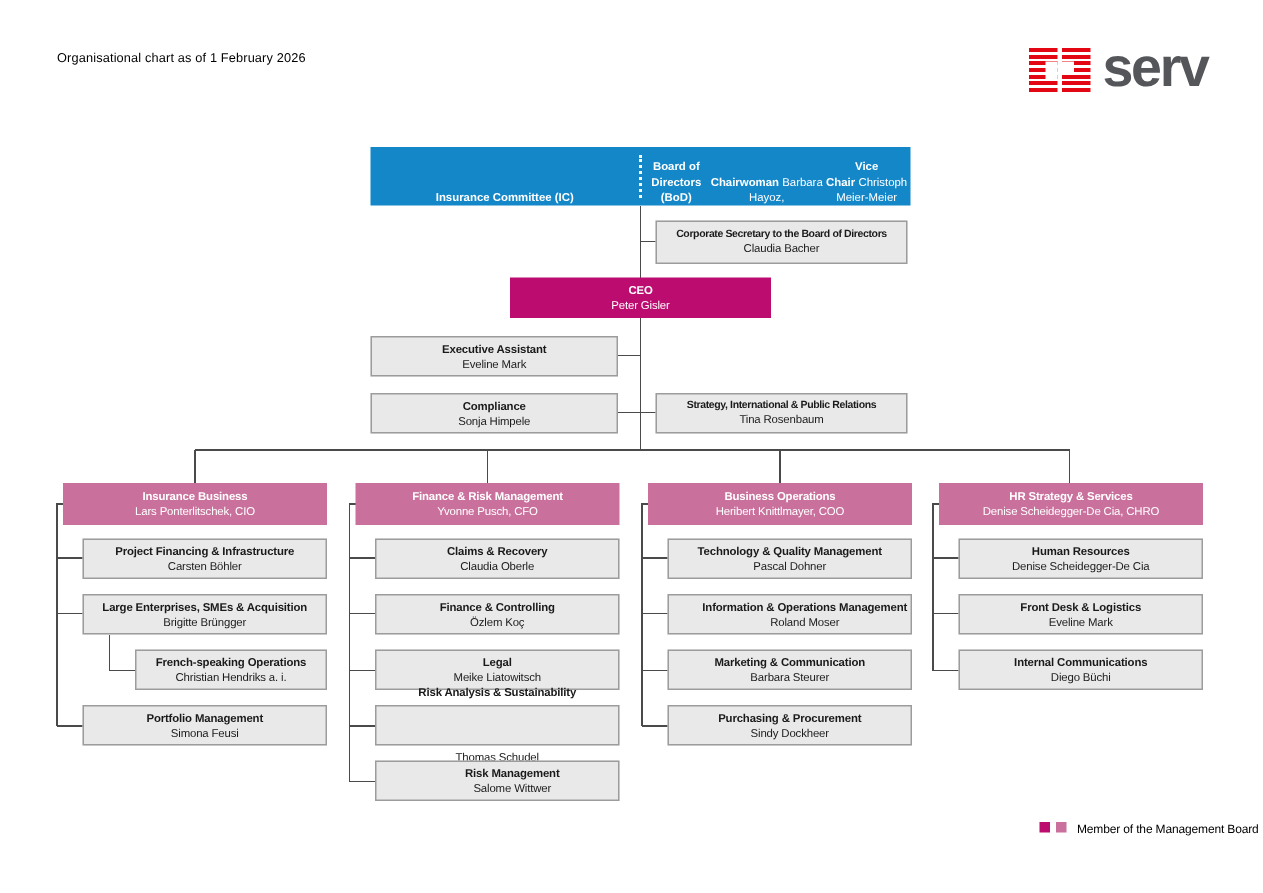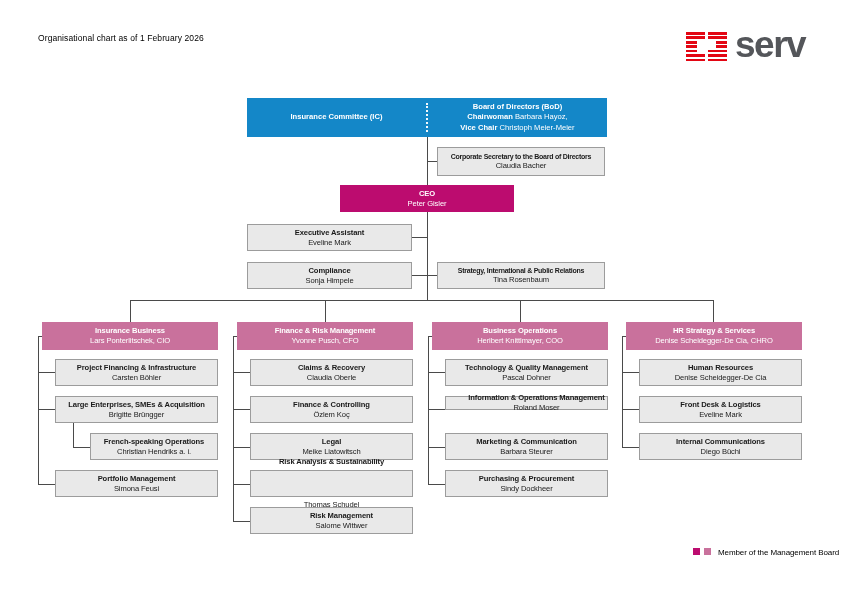--- a/index.html
+++ b/index.html
@@ -27,22 +27,22 @@
   .box .t { font-weight:bold; font-size:7.6px; letter-spacing:-0.1px; white-space:nowrap; }
   .box .n { font-size:7.6px; letter-spacing:-0.1px; white-space:nowrap; }
   .box .t.long { font-size:7px; letter-spacing:-0.25px; }
   .gray { background:#E9E9E9; border:1px solid #9C9C9C; }
   .magenta { background:#BC0C6F; color:#fff; }
   .pink { background:#C9719C; color:#fff; }
 
   
   .bluebar { position:absolute; left:247px; top:98px; width:360px; height:39px;
              background:#1487C8; color:#fff; display:flex; }
-  .bluebar .half { flex:1; display:flex; flex-direction:column; justify-content:center;
-                   align-items:center; text-align:center; line-height:1.35; }
+  .bluebar .half { flex:1; display:flex; flex-direction:row; justify-content:center;
+                   align-items:flex-end; text-align:center; line-height:1.35; }
   .bluebar .bt { font-weight:bold; font-size:7.6px; }
   .bluebar .bl { font-size:7.6px; }
   .bluebar .bl b { font-weight:bold; }
   .dotted-divider { width:0; border-left:2px dotted rgba(255,255,255,0.95); height:29px; align-self:center; }
 
   svg.lines { position:absolute; left:0; top:0; pointer-events:none; }
 
   
   .legend { position:absolute; left:657px; top:548px; display:flex; align-items:flex-start;padding-left:36px; }
   .legend .sq { width:7px; height:7px; display:inline-block; }
@@ -195,21 +195,21 @@
   </div>
   <div class="box gray" style="left:250px; top:507px; width:163px; height:27px;padding-left:20px;">
     <div class="t">Risk Management</div>
     <div class="n">Salome Wittwer</div>
   </div>
 
   <div class="box gray" style="left:445px; top:359px; width:163px; height:27px;">
     <div class="t">Technology &amp; Quality Management</div>
     <div class="n">Pascal Dohner</div>
   </div>
-  <div class="box gray" style="left:445px; top:396px; width:163px; height:14px;padding-left:20px;">
+  <div class="box gray" style="left:445px; top:396px; width:163px; height:27px;padding-left:20px;">
     <div class="t">Information &amp; Operations Management</div>
     <div class="n">Roland Moser</div>
   </div>
   <div class="box gray" style="left:445px; top:433px; width:163px; height:27px;">
     <div class="t">Marketing &amp; Communication</div>
     <div class="n">Barbara Steurer</div>
   </div>
   <div class="box gray" style="left:445px; top:470px; width:163px; height:27px;">
     <div class="t">Purchasing &amp; Procurement</div>
     <div class="n">Sindy Dockheer</div>

